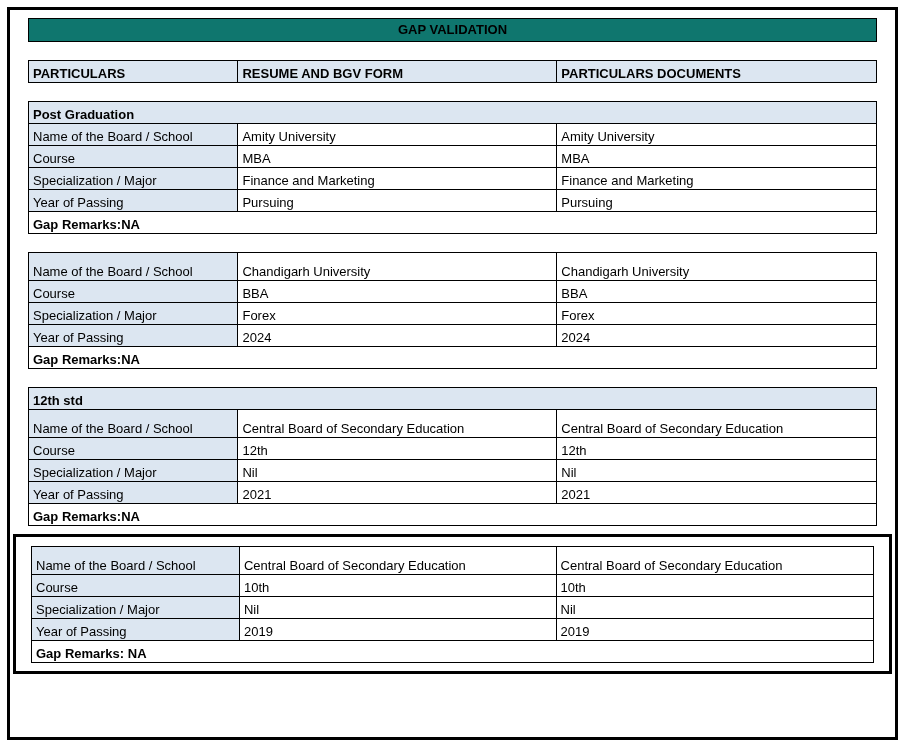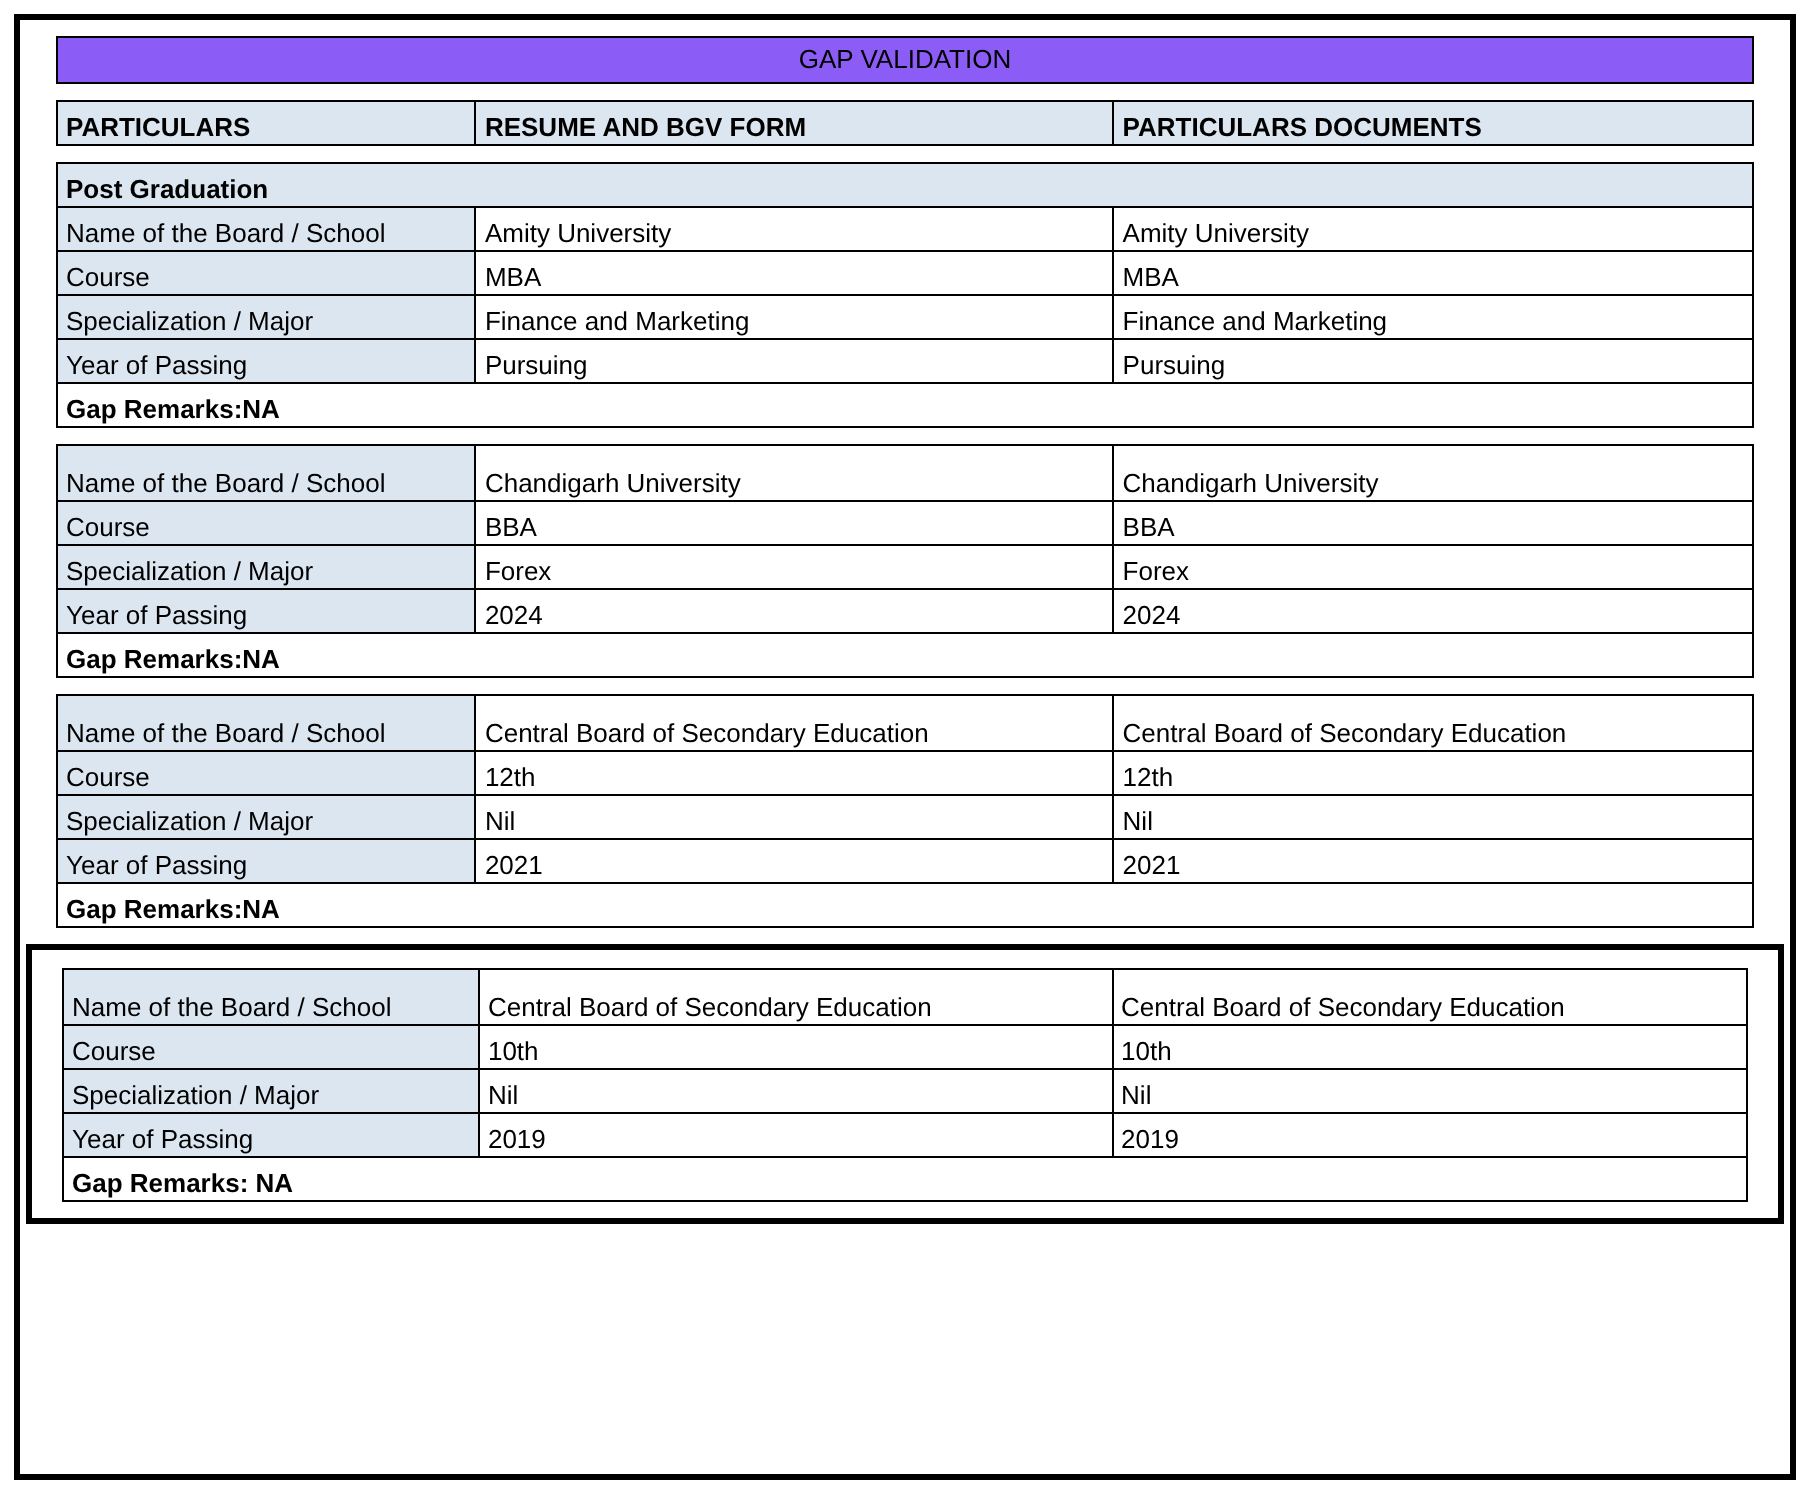--- a/index.html
+++ b/index.html
@@ -8,38 +8,38 @@
     position:relative; width:905px; height:747px; background:#fff;
     box-sizing:border-box; overflow:hidden;
   }
   .frame {
     position:absolute; left:7px; top:7px; width:891px; height:733px;
     border:3px solid #000; box-sizing:border-box;
     padding:8px 18px 0 18px;
   }
   .title-bar {
     height:22px; line-height:22px; text-align:center;
-    font-weight:normal; font-size:13px;
-    background:#8b5cf6; border:1px solid #000;
+    font-weight:bold; font-size:13px;
+    background:#0f766e; border:1px solid #000;
   }
   table {
     width:100%; border-collapse:collapse; table-layout:fixed;
     font-size:13px;
   }
   col.c1 { width:24.7%; }
   col.c2 { width:37.6%; }
   col.c3 { width:37.7%; }
   td {
     border:1px solid #000; padding:0 4px 1px 4px; height:20px;
     vertical-align:bottom; overflow:hidden; white-space:nowrap;
   }
   .fill { background:#dce6f1; }
   .bold { font-weight:bold; }
   tr.tall td { height:26px; }
-  .mt { margin-top:8px; }
+  .mt { margin-top:18px; }
   .tenth-box {
     border:3px solid #000;
     margin:8px -15px 0 -15px;
     padding:9px 15px 8px 15px;
   }
   .tenth-box table { margin-top:0; }
 </style>
 </head>
 <body>
 
@@ -132,20 +132,23 @@
     </tbody>
       </table>
 
     <table class="mt">
       <colgroup>
           <col class="c1">
           <col class="c2">
           <col class="c3">
         </colgroup>
       <tbody>
+          <tr>
+        <td colspan="3" class="fill bold">12th std</td>
+      </tr>
       <tr class="tall">
         <td class="fill">Name of the Board / School</td>
         <td>Central Board of Secondary Education</td>
         <td>Central Board of Secondary Education</td>
       </tr>
       <tr>
         <td class="fill">Course</td>
         <td>12th</td>
         <td>12th</td>
       </tr>

